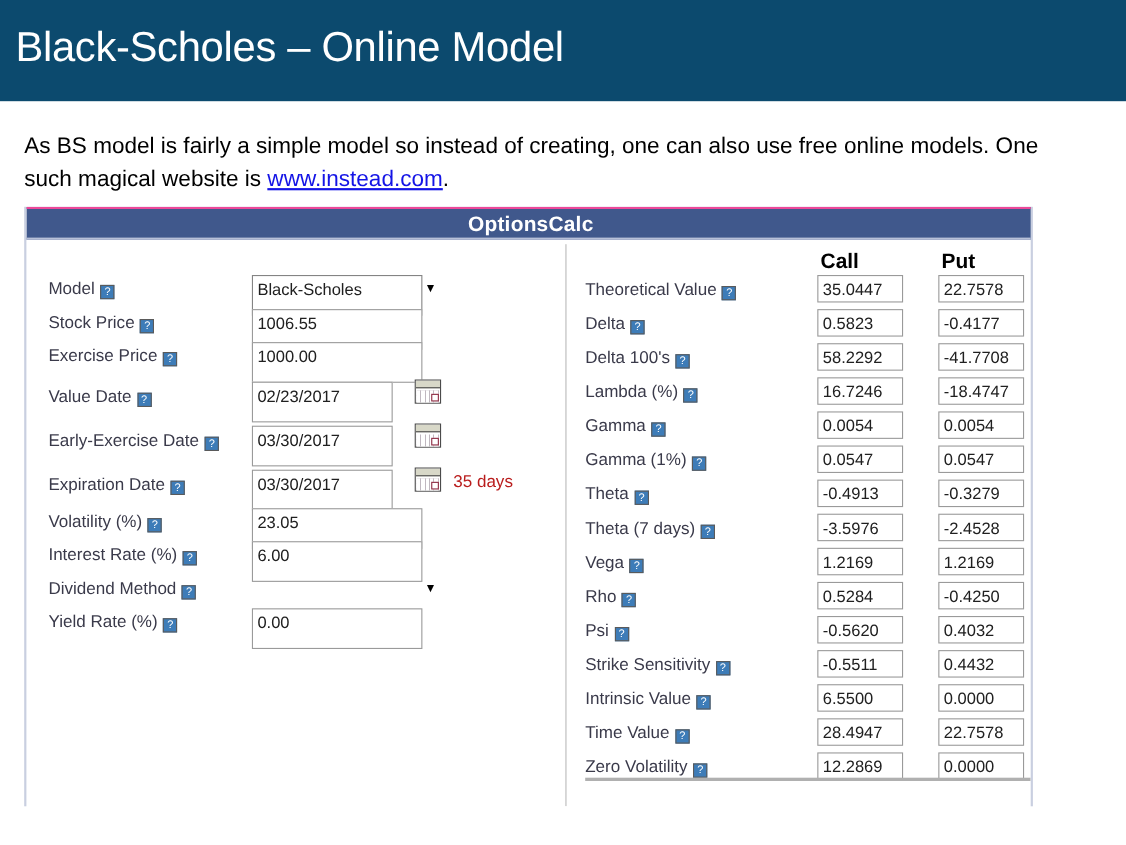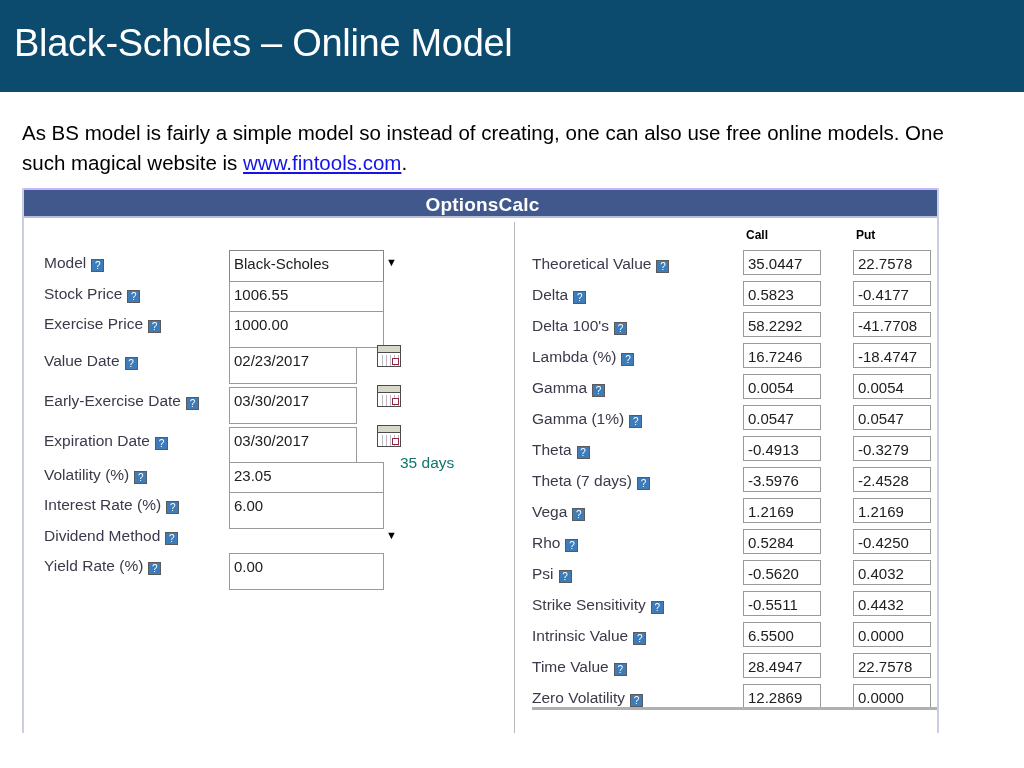--- a/index.html
+++ b/index.html
@@ -57,21 +57,21 @@
     border-left: 2px solid #c9cfe0;
     border-right: 2px solid #c9cfe0;
     overflow: hidden;
   }
   .calc-titlebar {
     position: absolute;
     left: 0; top: 0;
     width: 917px;
     height: 30px;
     background: #40588c;
-    border-top: 2px solid #c4b5fd;
+    border-top: 2px solid #ec4899;
     border-bottom: 2px solid #b7c0d8;
   }
   .calc-title {
     position: absolute;
     width: 917px;
     top: 4px;
     text-align: center;
     font-size: 19px;
     font-weight: bold;
     color: #ffffff;
@@ -181,44 +181,43 @@
   }
   .cal-icon .cal-sel {
     position: absolute;
     right: 1px; bottom: 1px;
     width: 7px; height: 7px;
     background: #ffffff;
     border: 1.5px solid #8c2840;
   }
   .days-note {
     position: absolute;
-    left: 366px;
+    left: 378px;
     top: 3px;
     font-size: 15.5px;
-    color: #0f766e;
-    white-space: nowrap;
-    margin-top: 24px;
+    color: #b91c1c;
+    white-space: nowrap;
   }
 
   
   .results-col {
     position: absolute;
     left: 500px;
     top: 34px;
     width: 415px;
   }
   .res-head {
     position: relative;
     height: 28px;
   }
   .res-head .col-call,
   .res-head .col-put {
     position: absolute;
     top: 6px;
-    font-size: 12px;
+    font-size: 19px;
     font-weight: bold;
     color: #000000;
   }
   .res-head .col-call { left: 222px; }
   .res-head .col-put  { left: 332px; }
 
   .res-row {
     position: relative;
     height: 31px;
   }
@@ -257,21 +256,21 @@
   }
 </style>
 </head>
 <body>
 
 <div class="slide-header">
   <div class="slide-title">Black-Scholes – Online Model</div>
 </div>
 
 <div class="body-text">
-  <span>As BS model is fairly a simple model so instead of creating, one can also use free online models. One such magical website is </span><a class="body-link">www.fintools.com</a><span>.</span>
+  <span>As BS model is fairly a simple model so instead of creating, one can also use free online models. One such magical website is </span><a class="body-link">www.instead.com</a><span>.</span>
 </div>
 
 <div class="calc-panel">
 
   <div class="calc-titlebar">
     <div class="calc-title">OptionsCalc</div>
   </div>
 
   <div class="col-divider"></div>
 

